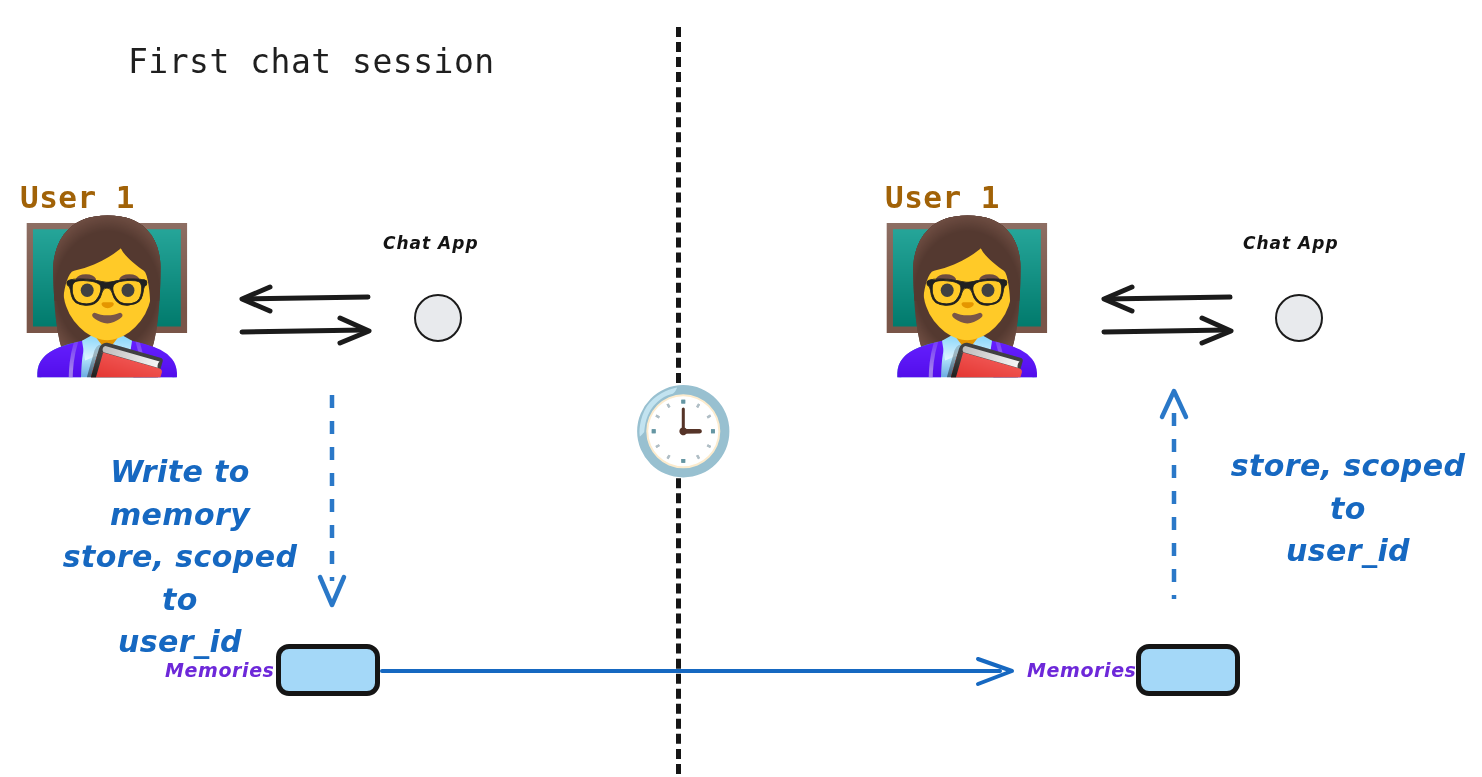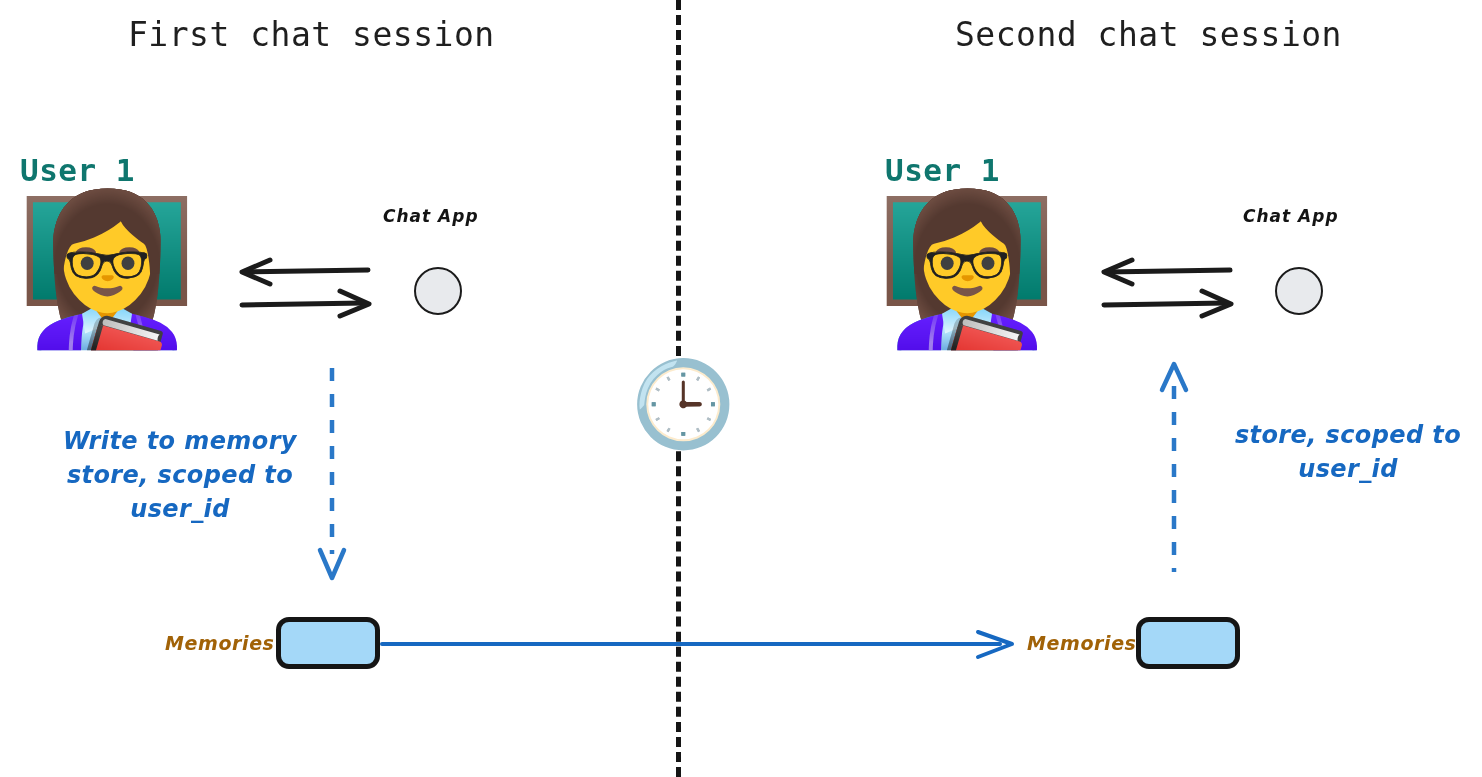--- a/index.html
+++ b/index.html
@@ -8,38 +8,38 @@
     background: #ffffff;
   }
   #canvas {
     position: relative;
     width: 1482px;
     height: 777px;
     background: #ffffff;
     overflow: hidden;
     font-family: "Liberation Sans", sans-serif;
   }
-  .abs { position: absolute; }
+  .abs { position: absolute; margin-top: 27px; }
 
   
   .session-title {
     font-family: "DejaVu Sans Mono", "Liberation Mono", monospace;
     font-size: 33px;
     font-weight: 500;
     color: #1f1f1f;
     letter-spacing: 0.5px;
     white-space: nowrap;
   }
 
   
   .user-label {
     font-family: "DejaVu Sans Mono", "Liberation Mono", monospace;
     font-size: 31px;
     font-weight: 700;
-    color: #0f766e;
+    color: #a16207;
     letter-spacing: 0.5px;
     white-space: nowrap;
   }
 
   
   .avatar {
     font-size: 146px;
     line-height: 1;
     font-family: "DejaVu Sans", sans-serif;
     user-select: none;
@@ -60,28 +60,28 @@
     font-weight: 600;
     white-space: nowrap;
   }
   .chat-app-label {
     font-size: 17px;
     color: #141414;
     letter-spacing: 1px;
   }
   .memories-label {
     font-size: 19px;
-    color: #a16207;
+    color: #6d28d9;
     letter-spacing: 0.6px;
   }
   .annotation {
     font-family: "DejaVu Sans", sans-serif;
     font-style: italic;
     font-weight: 600;
-    font-size: 24px;
+    font-size: 30px;
     line-height: 1.42;
     color: #1668c1;
     text-align: center;
     letter-spacing: 0.4px;
   }
 
   
   .app-circle {
     width: 48px;
     height: 48px;
@@ -157,21 +157,20 @@
 
   <div class="abs" style="left:382px; top:628px;">
     <svg width="640" height="34" viewBox="0 0 640 34">
       <line x1="0" y1="16" x2="618" y2="16" stroke="#1668c1" stroke-width="4" stroke-linecap="round"></line>
       <polyline points="596,4 630,16 596,29" fill="none" stroke="#1668c1" stroke-width="4" stroke-linejoin="round" stroke-linecap="round"></polyline>
     </svg>
   </div>
 
   <div class="abs clock-emoji" style="left:631px; top:362px;">🕒</div>
 
-  <div class="abs session-title" style="left:955px; top:15px;">Second chat session</div>
 
   <div class="abs user-label" style="left:885px; top:152px;">User 1</div>
 
   <div class="abs avatar" style="left:876px; top:196px;">👩‍🏫</div>
 
   <div class="abs" style="left:1098px; top:258px;">
     <svg width="140" height="60" viewBox="0 0 140 60">
       <g stroke="#1b1b1b" stroke-width="5" fill="none" stroke-linecap="round">
         <line x1="8" y1="14" x2="132" y2="12"></line>
         <polyline points="34,2 6,14 34,26" stroke-linejoin="round"></polyline>

